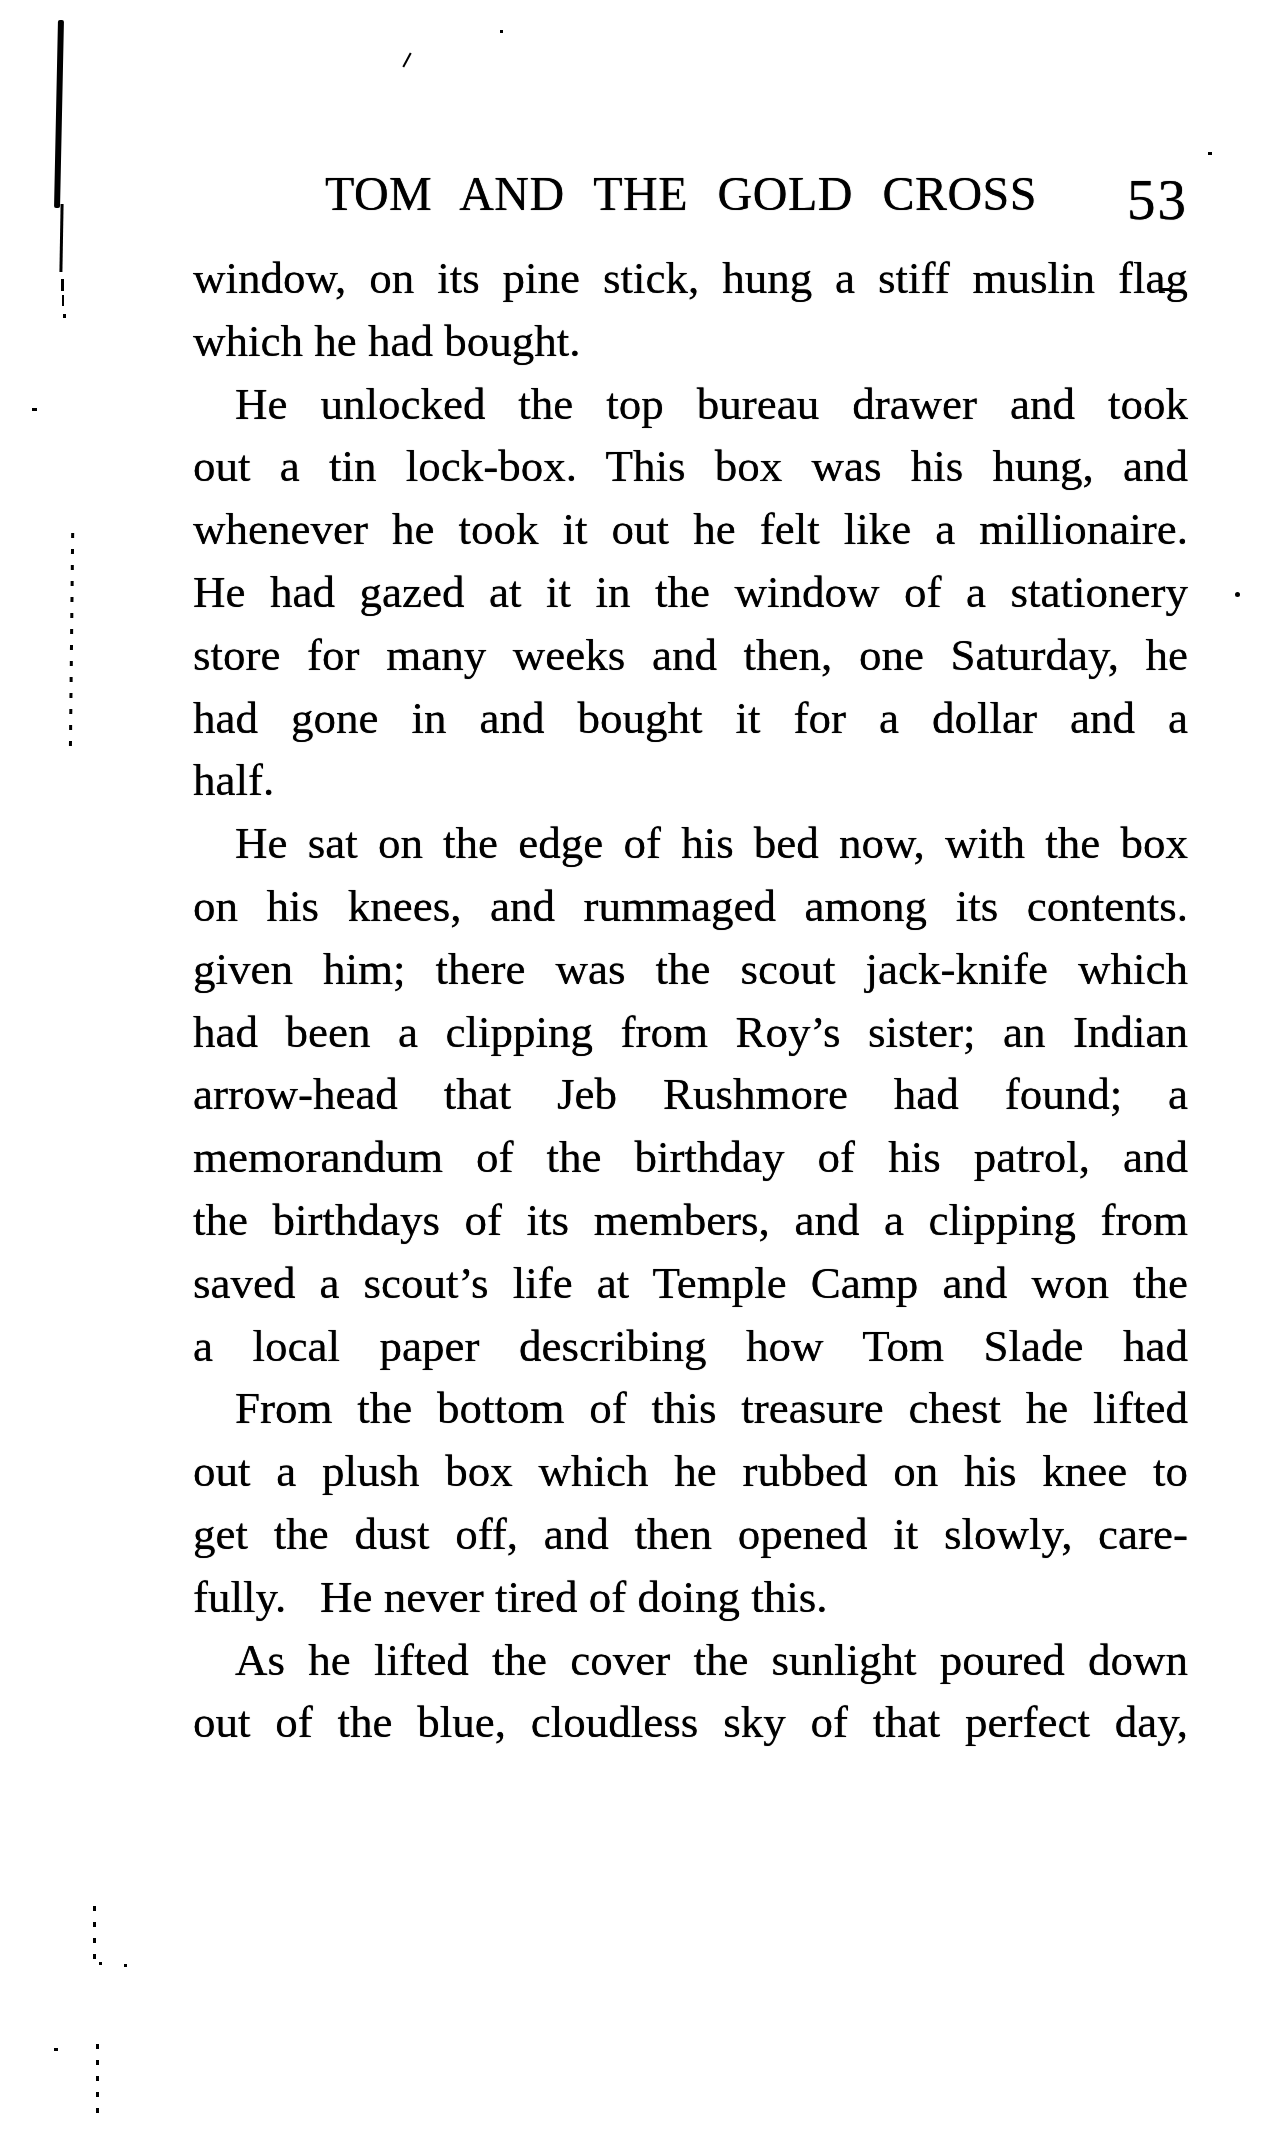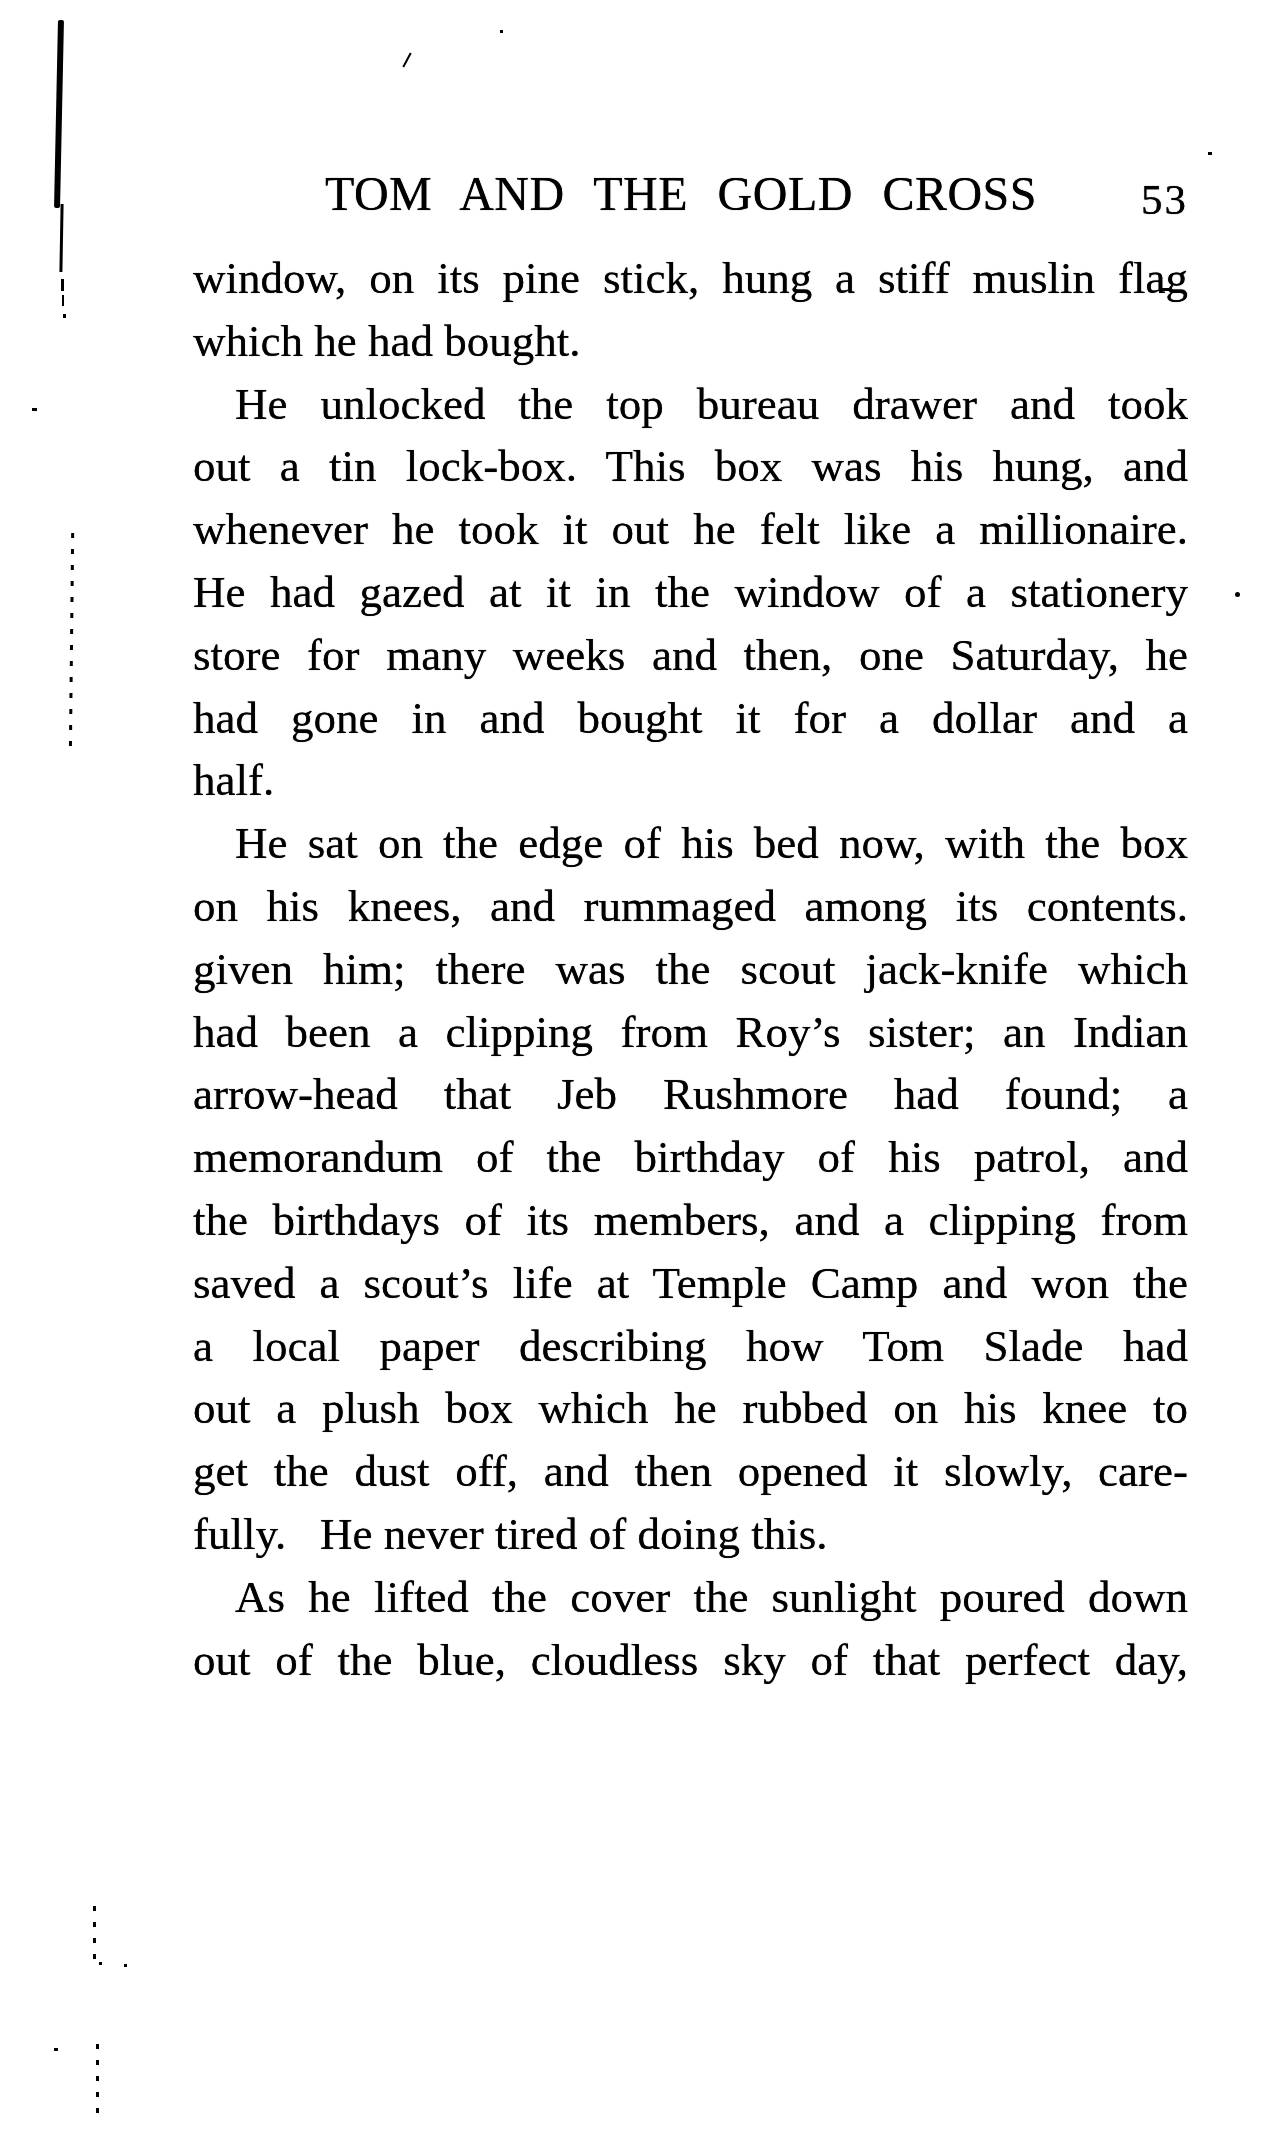--- a/index.html
+++ b/index.html
@@ -24,21 +24,21 @@
   .running-title {
     position: absolute; left: 132px; top: 0;
     font-size: 48px; line-height: 50px;
     letter-spacing: 0.5px; word-spacing: 17px;
     white-space: nowrap;
     text-shadow: 0 0 0.8px #000;
     text-align: center;
   }
   .page-number {
     position: absolute; right: 0; top: 6px;
-    font-size: 43px; line-height: 50px; letter-spacing: 2px;
+    font-size: 57px; line-height: 50px; letter-spacing: 2px;
     text-shadow: 0 0 0.8px #000;
   }
   
   .text-block {
     position: absolute; left: 193px; top: 247px; width: 995px;
   }
   .text-line {
     font-size: 45px;
     line-height: 62.8px;
     height: 62.8px;
@@ -79,20 +79,21 @@
       <div class="text-line">half.</div>
       <div class="text-line justify indent">He sat on the edge of his bed now, with the box</div>
       <div class="text-line justify">on his knees, and rummaged among its contents.</div>
       <div class="text-line justify">given him; there was the scout jack-knife which</div>
       <div class="text-line justify">had been a clipping from Roy’s sister; an Indian</div>
       <div class="text-line justify">arrow-head that Jeb Rushmore had found; a</div>
       <div class="text-line justify">memorandum of the birthday of his patrol, and</div>
       <div class="text-line justify">the birthdays of its members, and a clipping from</div>
       <div class="text-line justify">saved a scout’s life at Temple Camp and won the</div>
       <div class="text-line justify">a local paper describing how Tom Slade had</div>
+      <div class="text-line justify indent">From the bottom of this treasure chest he lifted</div>
       <div class="text-line justify">out a plush box which he rubbed on his knee to</div>
       <div class="text-line justify">get the dust off, and then opened it slowly, care-</div>
       <div class="text-line">fully.  He never tired of doing this.</div>
       <div class="text-line justify indent">As he lifted the cover the sunlight poured down</div>
       <div class="text-line justify">out of the blue, cloudless sky of that perfect day,</div>
     </div>
 
   <div class="artifact" style="left:56px; top:20px; width:6px; height:188px; transform:rotate(1.2deg); border-radius:2px;"></div>
   <div class="artifact" style="left:60px; top:204px; width:3px; height:68px; transform:rotate(1deg);"></div>
   <div class="artifact" style="left:61px; top:279px; width:3px; height:12px;"></div>

